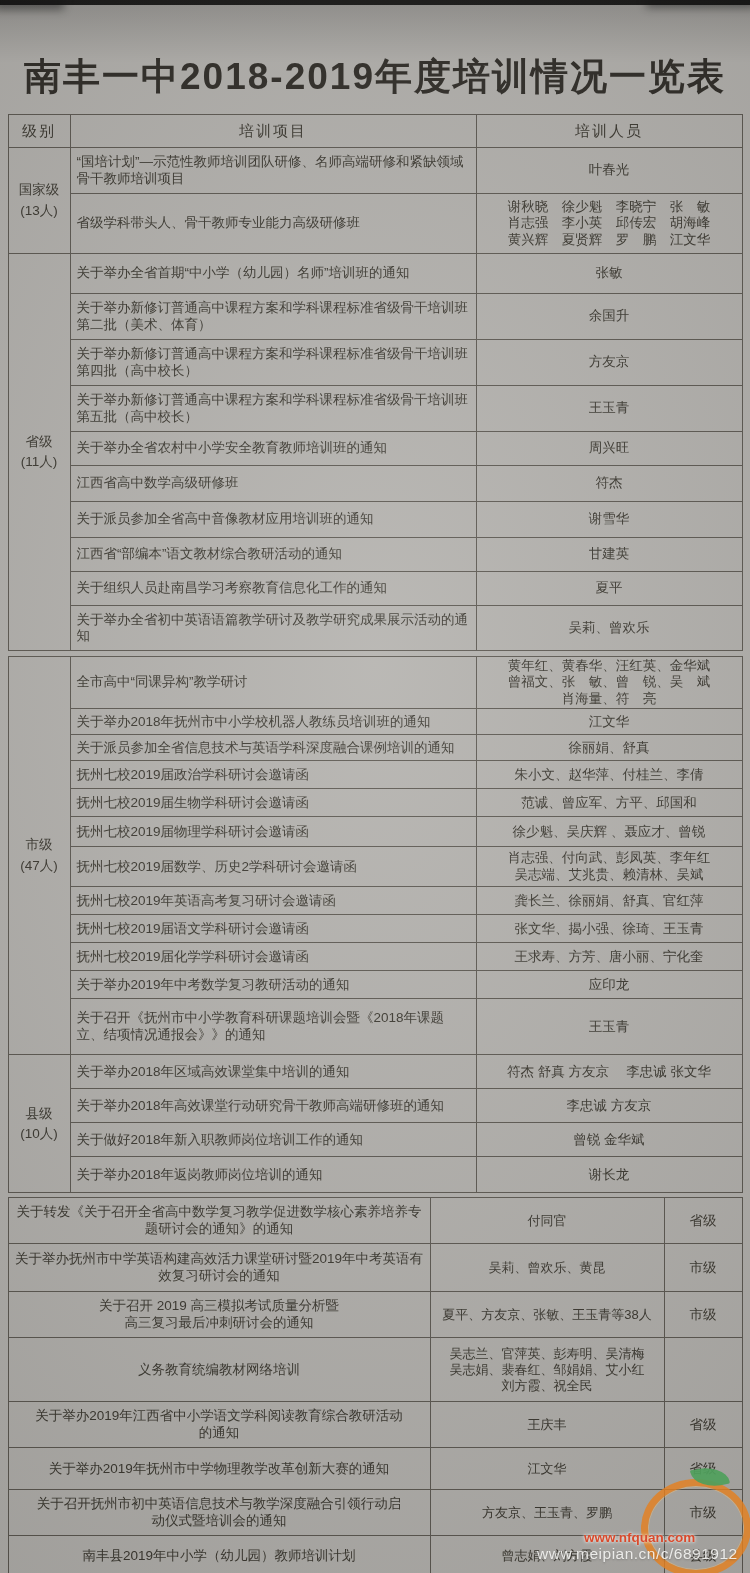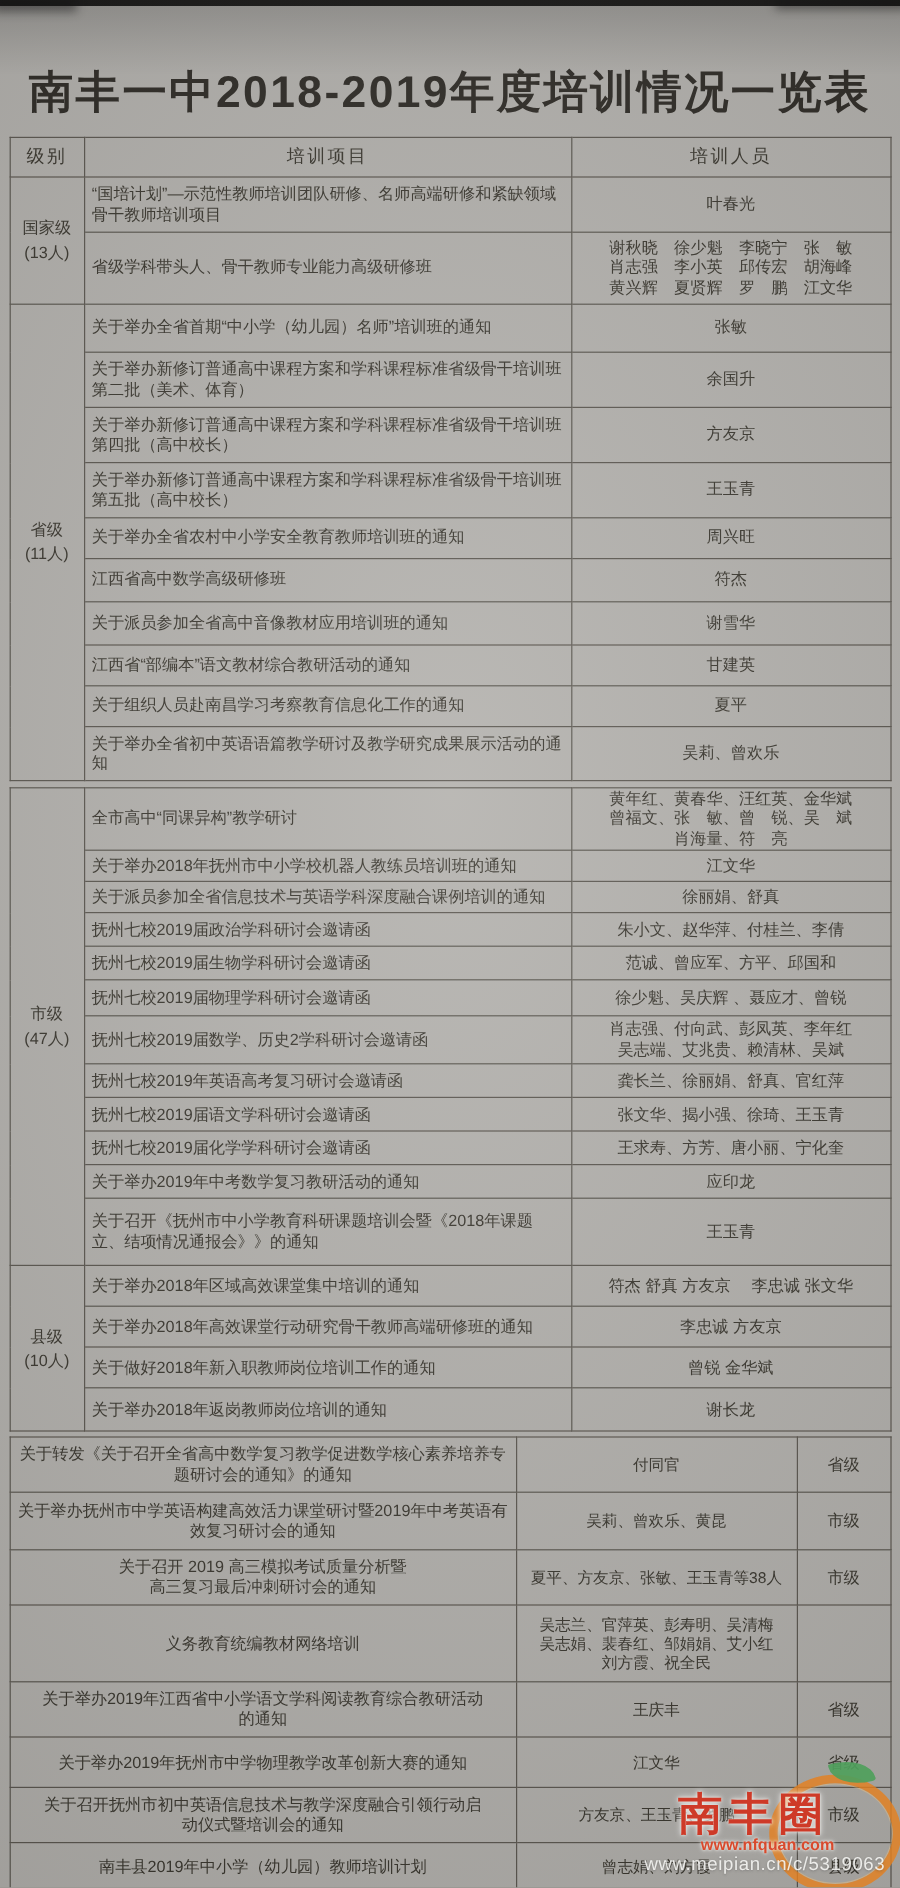--- a/index.html
+++ b/index.html
@@ -289,16 +289,15 @@
     <tr style="height:40px">
       <td class="proj3">南丰县2019年中小学（幼儿园）教师培训计划</td>
       <td class="pers3">曾志娟、刘方霞</td>
       <td class="lvl3">县级</td>
     </tr>
   </tbody>
     </table>
 
   <div class="wm wm-circle"></div>
   <div class="wm wm-leaf"></div>
-  <div class="wm wm-brand">南丰圈</div>
   <div class="wm wm-url1">www.nfquan.com</div>
-  <div class="wm wm-url2">www.meipian.cn/c/5319063</div>
+  <div class="wm wm-url2">www.meipian.cn/c/6891912</div>
 </div>
 
 </body></html>

